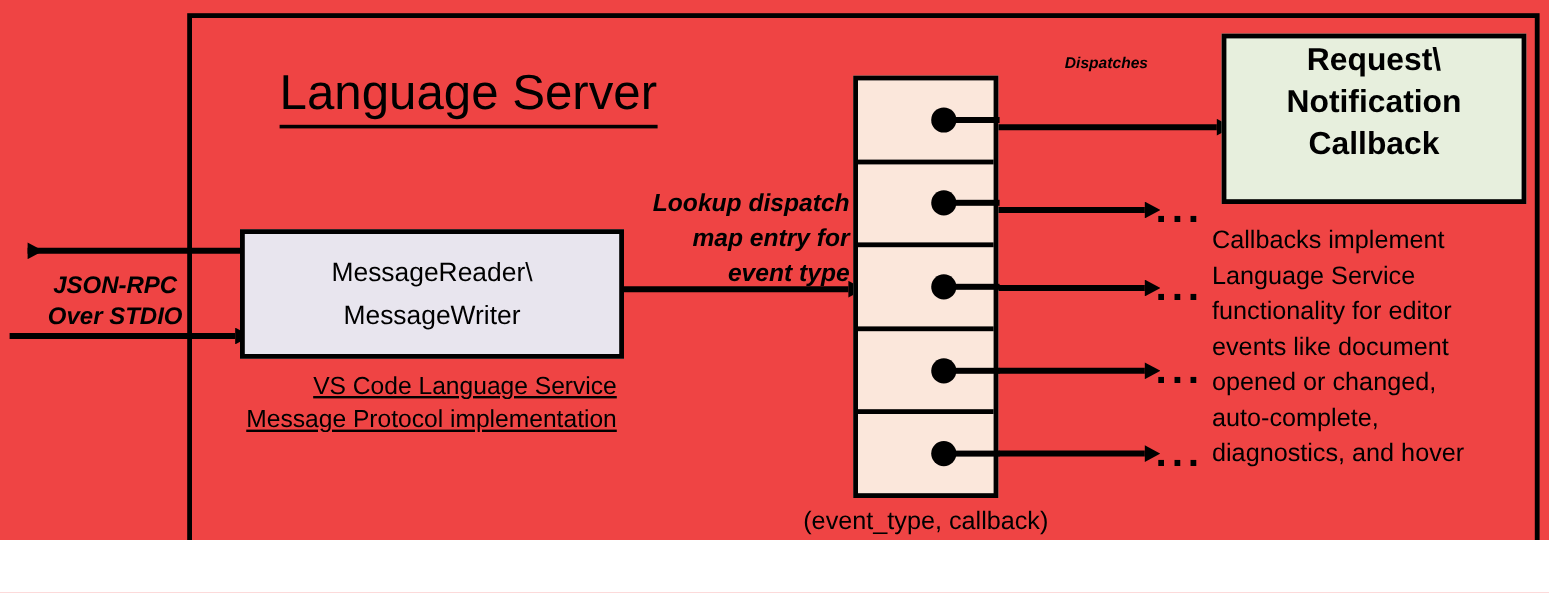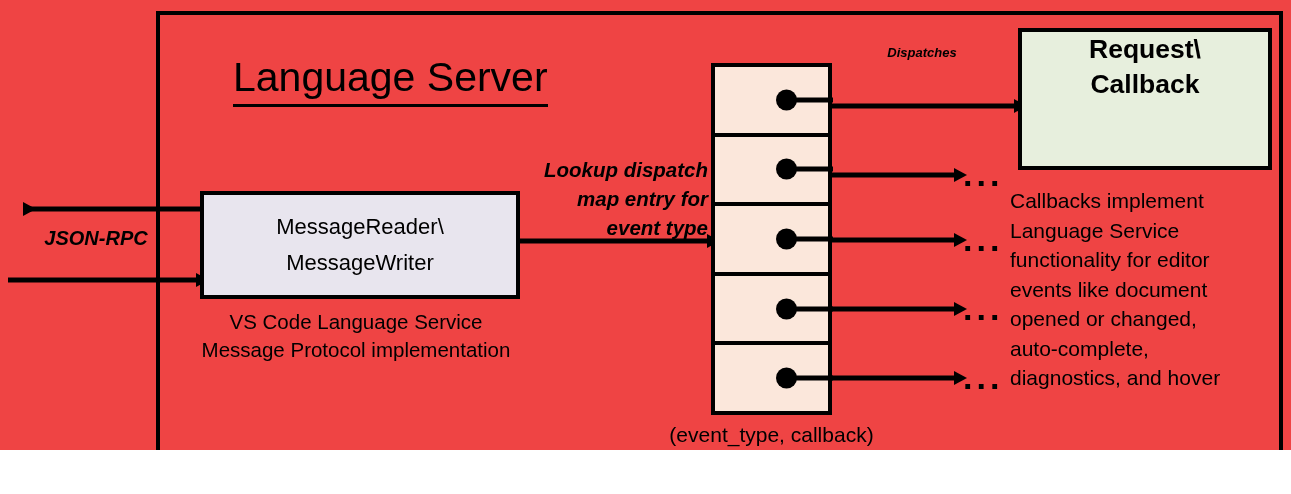--- a/index.html
+++ b/index.html
@@ -54,26 +54,27 @@
     box-sizing: border-box;
     display: flex;
     flex-direction: column;
     align-items: center;
     justify-content: center;
     font-size: 22px;
     line-height: 36px;
     text-align: center;
   }
   #message-caption {
-    left: 186px;
+    left: 174px;
     top: 308px;
     width: 340px;
-    text-align: center;
+    text-align: right;
     font-size: 20.5px;
     line-height: 28px;
+    text-decoration: underline;
   }
 
   
   #jsonrpc-label {
     left: 26px;
     top: 225px;
     width: 140px;
     text-align: center;
     font-size: 20px;
     line-height: 26px;
@@ -240,20 +241,21 @@
     </g>
     <g>
       <line x1="828" y1="378" x2="954" y2="378" stroke="#000" stroke-width="5" marker-end="url(#arrowR)"></line>
     </g>
   </svg>
 
   <div class="abs" id="server-title">Language Server</div>
 
   <div class="abs" id="jsonrpc-label">
     <div>JSON-RPC</div>
+    <div>Over STDIO</div>
   </div>
 
   <div class="abs" id="message-box">
     <div>MessageReader\</div>
     <div>MessageWriter</div>
   </div>
   <div class="abs" id="message-caption">
     <div>VS Code Language Service</div>
     <div>Message Protocol implementation</div>
   </div>
@@ -295,20 +297,21 @@
     <div>(event_type, callback)</div>
   </div>
 
   <div class="ellipsis" style="left:963px; top:164px;">...</div>
   <div class="ellipsis" style="left:963px; top:229px;">...</div>
   <div class="ellipsis" style="left:963px; top:298px;">...</div>
   <div class="ellipsis" style="left:963px; top:367px;">...</div>
 
   <div class="abs" id="callback-box">
     <div>Request\</div>
+    <div>Notification</div>
     <div>Callback</div>
   </div>
 
   <div class="abs" id="callback-caption">
     <div>Callbacks implement</div>
     <div>Language Service</div>
     <div>functionality for editor</div>
     <div>events like document</div>
     <div>opened or changed,</div>
     <div>auto-complete,</div>

